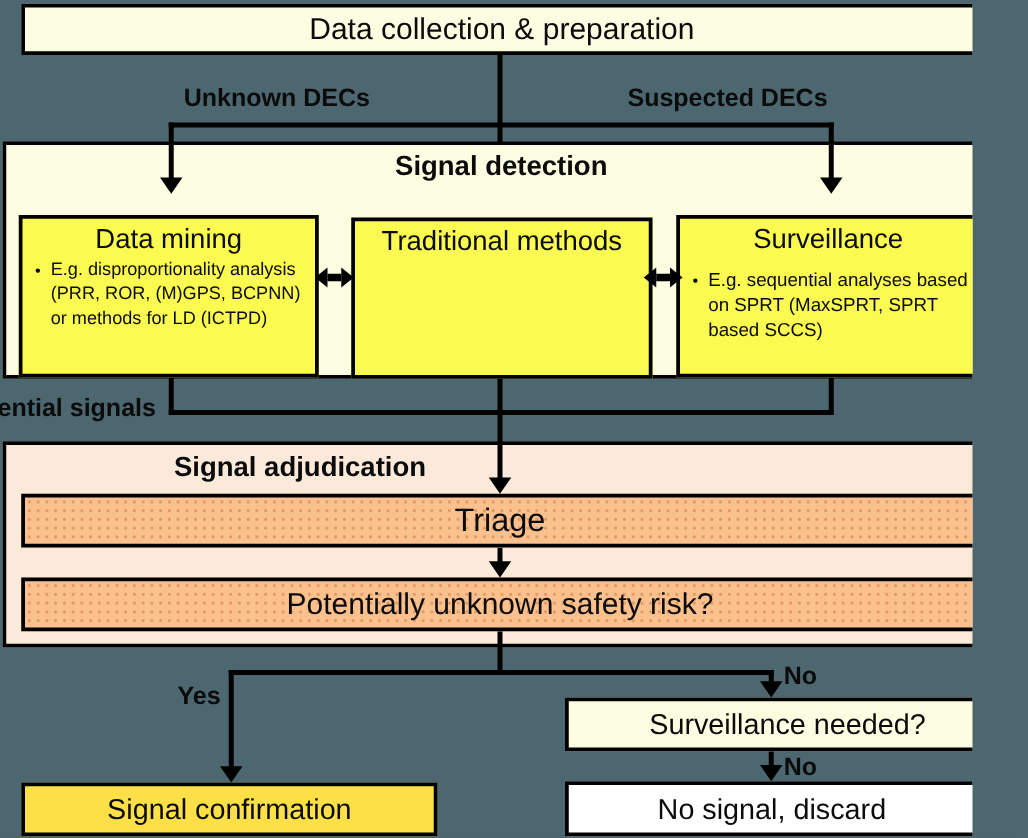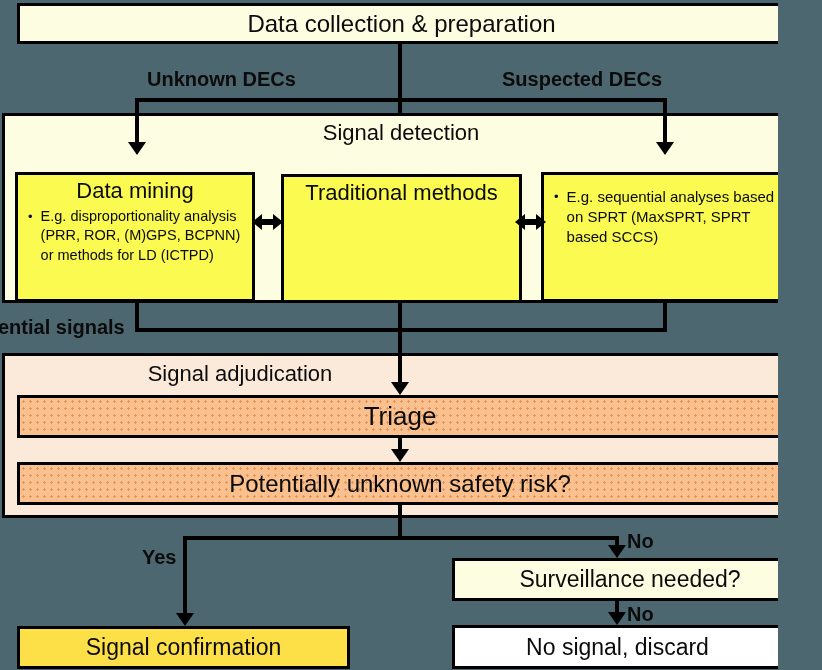--- a/index.html
+++ b/index.html
@@ -27,21 +27,21 @@
   .lbl{position:absolute;font-weight:bold;white-space:nowrap;}
   .cream{background:#FDFDE2;}
   .container-box{position:absolute;box-sizing:border-box;border:3px solid #000;}
   .det-container{background:#FDFDE2;}
   .adj-container{background:#FBE9DA;}
   .orange{
     background-color:#FAC08D;
     background-image:radial-gradient(#E0975F 1px, rgba(0,0,0,0) 1.3px);
     background-size:7px 7px;
   }
-  .heading{position:absolute;text-align:center;white-space:nowrap;}
+  .heading{position:absolute;text-align:center;white-space:nowrap;font-weight:bold;}
   .ybox{position:absolute;box-sizing:border-box;border:3px solid #000;background:#FAFA50;
     display:flex;flex-direction:column;align-items:stretch;margin-top:17px;}
   .ybox .ytitle{text-align:center;font-size:22px;line-height:1.15;padding-top:3px;}
   .bullets{padding:4px 4px 0 10px;font-size:14.5px;line-height:1.32;text-align:left;}
   .bullet{display:flex;}
   .bullet::before{content:"\2022";margin-right:8px;font-size:13px;line-height:1.5;}
   .bullet .bt{flex:1;}
 </style>
 </head>
 <body>
@@ -86,20 +86,21 @@
         <span class="bt">E.g. disproportionality analysis (PRR, ROR, (M)GPS, BCPNN) or methods for LD (ICTPD)</span>
       </div>
     </div>
   </div>
 
   <div class="ybox" style="left:281px;top:157px;width:241px;height:129px;">
     <div class="ytitle">Traditional methods</div>
   </div>
 
   <div class="ybox" style="left:541px;top:155px;width:243px;height:130px;">
+    <div class="ytitle">Surveillance</div>
     <div class="bullets" style="padding-top:12px;font-size:15px;">
       <div class="bullet">
         <span class="bt">E.g. sequential analyses based on SPRT (MaxSPRT, SPRT based SCCS)</span>
       </div>
     </div>
   </div>
 
   <div class="heading" style="left:0px;top:361px;width:480px;font-size:22px;">Signal adjudication</div>
 
   <div class="box orange" style="left:17px;top:395px;width:766px;height:43px;font-size:26px;">

